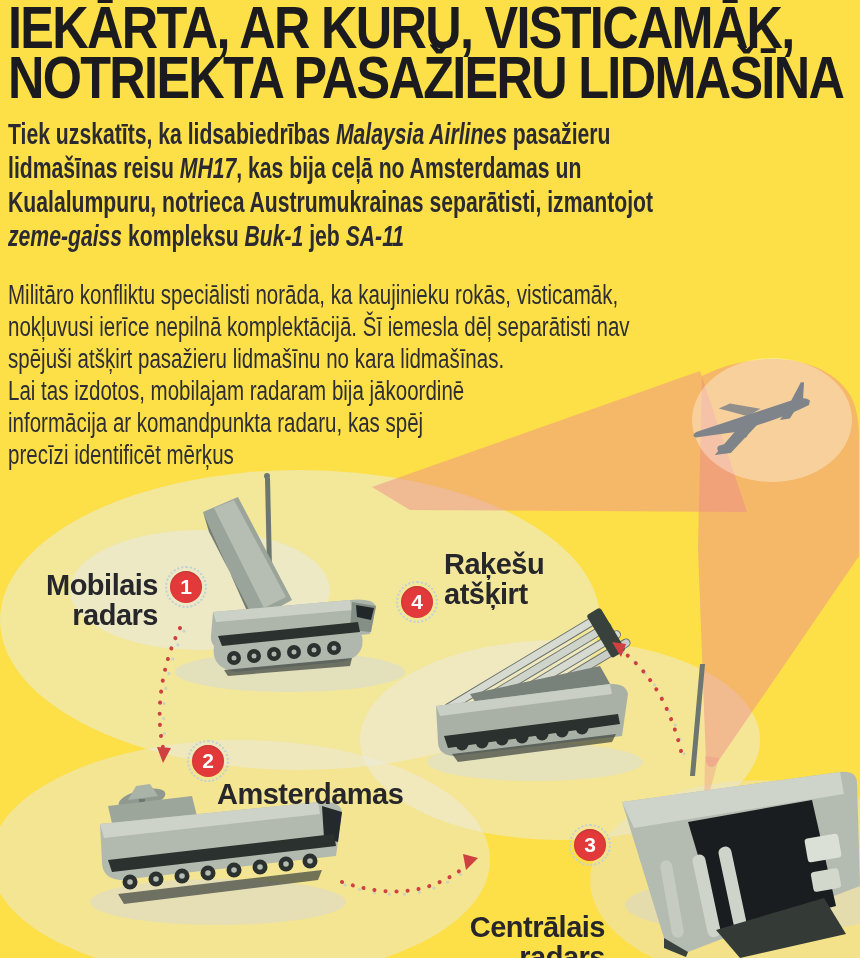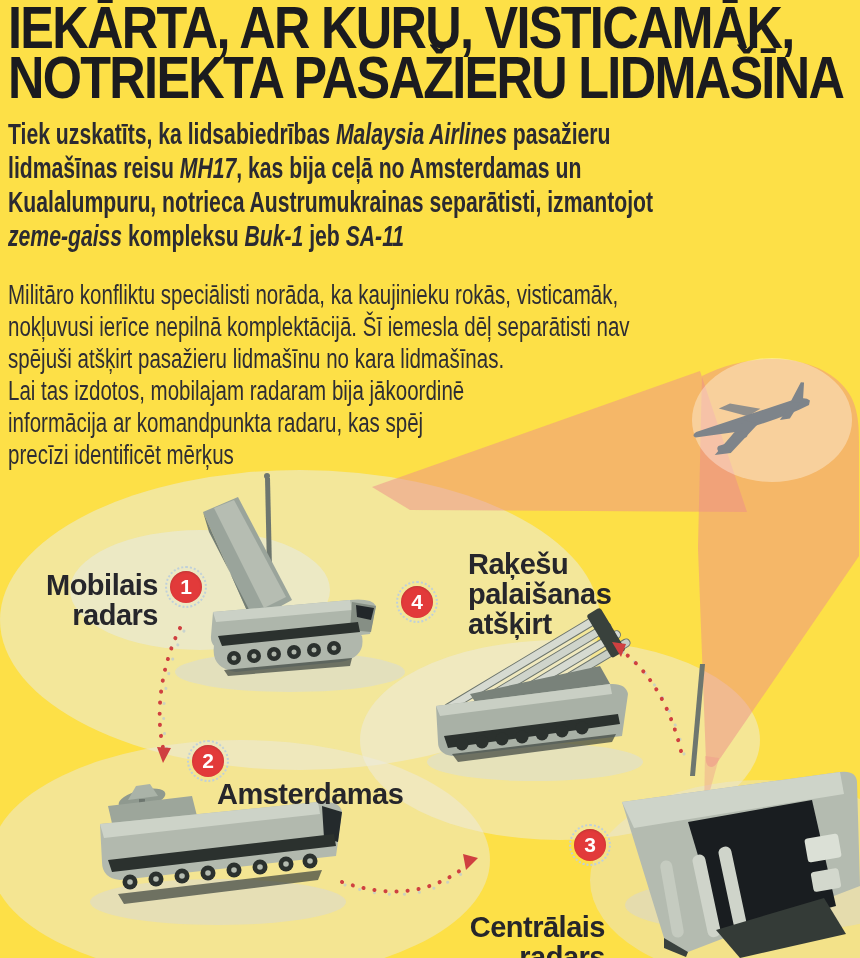--- a/index.html
+++ b/index.html
@@ -226,19 +226,18 @@
     <div>Mobilais</div>
     <div>radars</div>
   </div>
   <div class="lbl" style="left:217px;top:779px;">
     <div>Amsterdamas</div>
   </div>
   <div class="lbl right" style="right:255px;top:868px;margin-top:44px;">
     <div>Centrālais</div>
     <div>radars</div>
   </div>
-  <div class="lbl" style="left:444px;top:549px;margin-left:24px;">
+  <div class="lbl" style="left:444px;top:549px;">
     <div>Raķešu</div>
-    <div>palaišanas</div>
     <div>atšķirt</div>
   </div>
 
 </div>
 
 </body></html>

